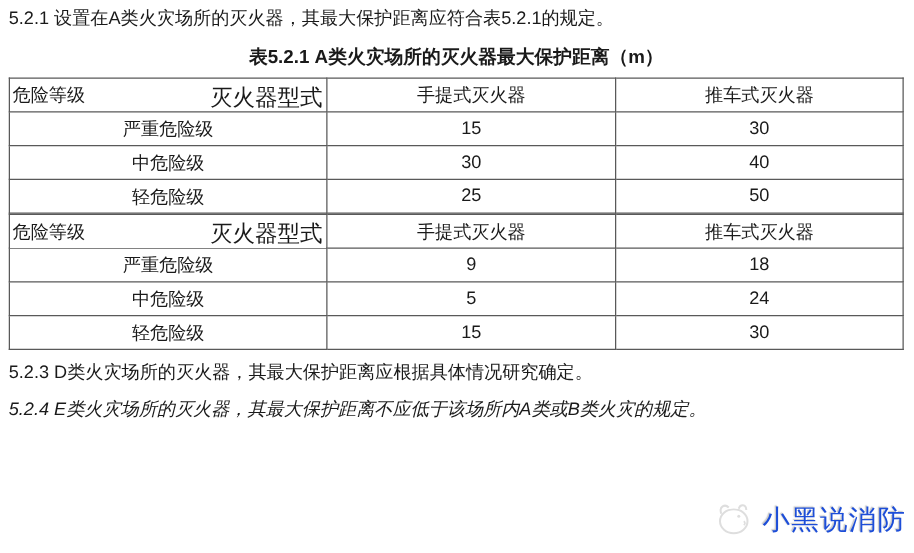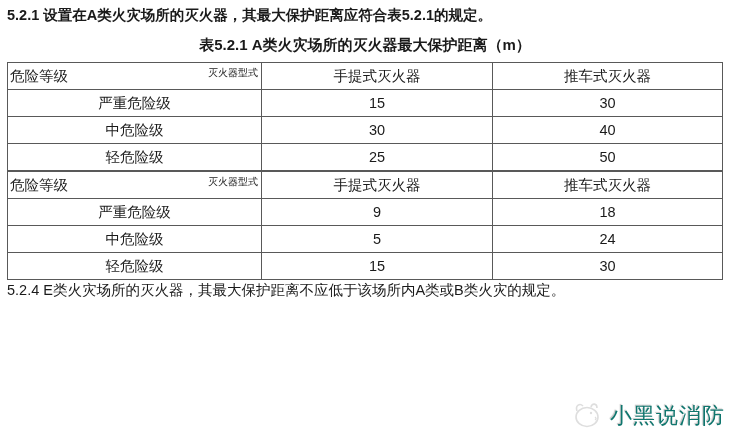--- a/index.html
+++ b/index.html
@@ -14,21 +14,21 @@
     overflow: hidden;
     font-family: "Liberation Sans", "DejaVu Sans", sans-serif;
     color: #1a1a1a;
     -webkit-font-smoothing: antialiased;
   }
   .doc {
     padding: 5px 8px 0 7px;
   }
   .section-line {
     font-size: 14.5px;
-    font-weight: bold;
+    font-weight: normal;
     line-height: 1.25;
     white-space: nowrap;
   }
   .section-line.regular {
     font-weight: normal;
   }
   .sec-521 { margin-top: 1px; }
   .tbl-title {
     text-align: center;
     font-weight: bold;
@@ -56,44 +56,44 @@
   table.dist-table col.c3 { width: 230px; }
   td.hdr-corner {
     position: relative;
     height: 50px;
   }
   td.hdr-col { height: 50px; }
   .corner-top {
     position: absolute;
     top: 3px;
     right: 3px;
-    font-size: 10px;
+    font-size: 18px;
   }
   .corner-bottom {
     position: absolute;
     bottom: 3px;
     left: 2px;
     font-size: 14.5px;
   }
   .sec-522 { margin-top: 10px; }
   .sec-523 { margin-top: 9px; }
-  .sec-524 { margin-top: 1px; }
+  .sec-524 { margin-top: 12px; font-style: italic; }
   .watermark {
     position: absolute;
     right: 6px;
     bottom: 11px;
     display: flex;
     align-items: center;
     gap: 5px;
     user-select: none;
   }
   .watermark .wm-text {
     font-size: 22px;
     letter-spacing: 1px;
-    color: #0f766e;
+    color: #1d4ed8;
     text-shadow: 1px 1px 0 #ffffff, -1px -1px 1px #c2c2c2;
     white-space: nowrap;
   }
   .wm-icon svg { display: block; }
 </style>
 </head>
 <body>
 
 <div class="doc">
 
@@ -162,20 +162,21 @@
       <td>24</td>
     </tr>
     <tr>
       <td>轻危险级</td>
       <td>15</td>
       <td>30</td>
     </tr>
   </tbody>
     </table>
 
+  <div class="section-line regular sec-523">5.2.3 D类火灾场所的灭火器，其最大保护距离应根据具体情况研究确定。</div>
 
   <div class="section-line regular sec-524">5.2.4 E类火灾场所的灭火器，其最大保护距离不应低于该场所内A类或B类火灾的规定。</div>
 
 </div>
 
 <div class="watermark">
   <span class="wm-icon">
     <svg width="34" height="30" viewBox="0 0 34 30" fill="none" xmlns="http://www.w3.org/2000/svg">
 
       <path d="M6 10 C4 4, 9 2, 12 5" stroke="#dedede" stroke-width="1.6" fill="none"></path>

